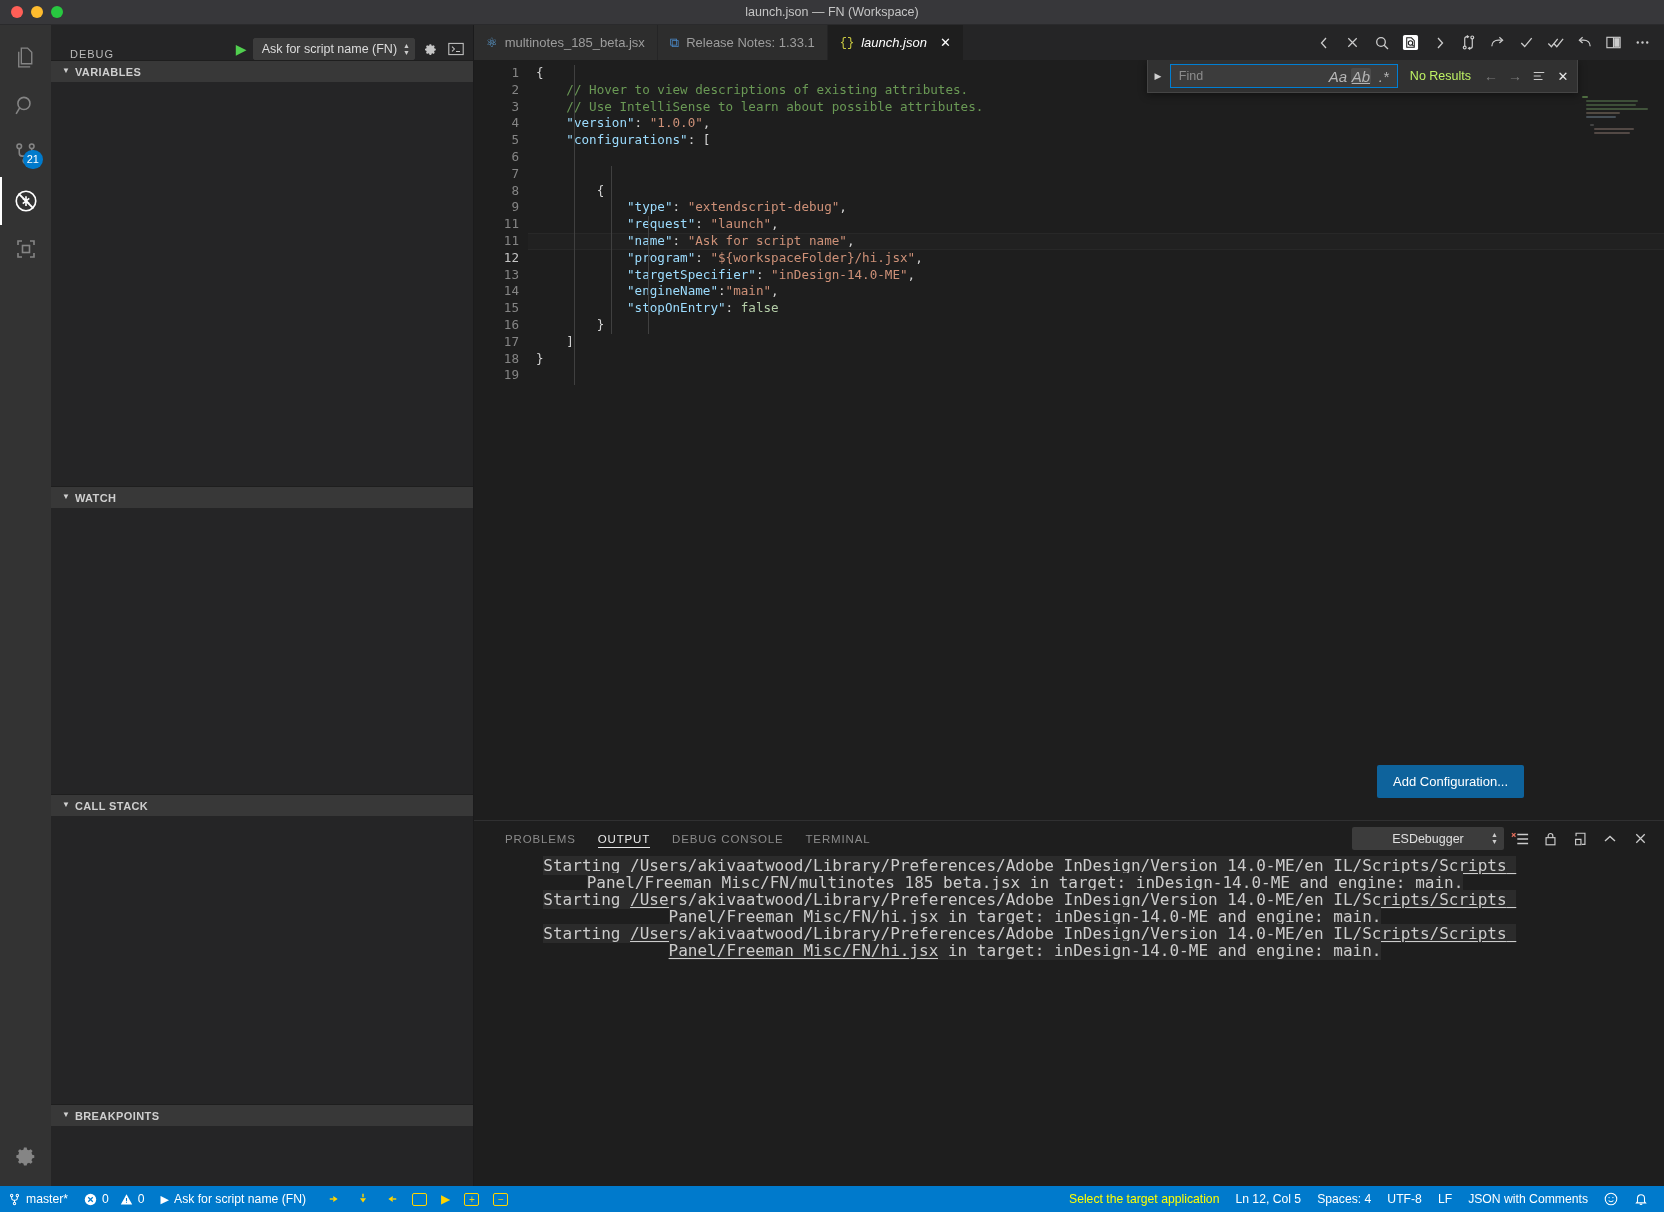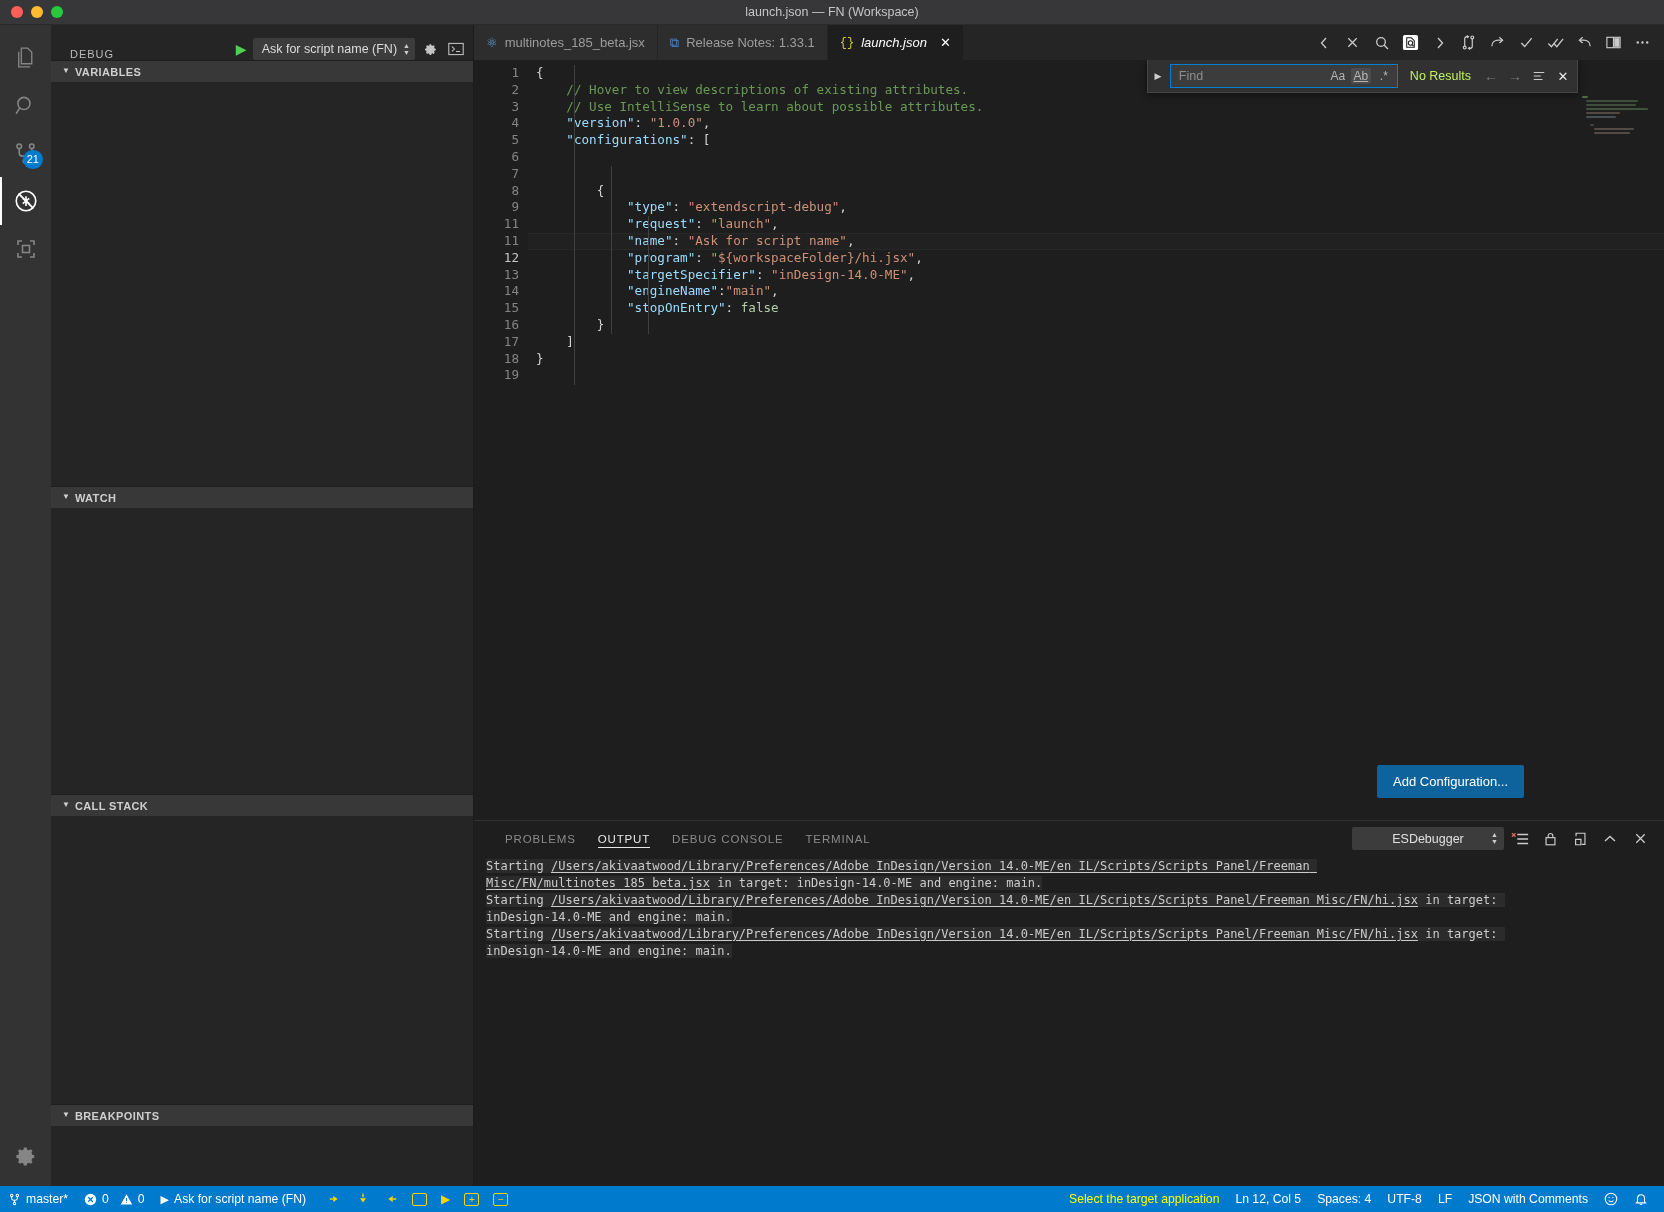--- a/index.html
+++ b/index.html
@@ -135,21 +135,21 @@
     display: flex; align-items: center; padding: 0 3px 0 8px; gap: 3px;
   }
   .find-input-box input {
     flex: 1; background: transparent; border: none; outline: none;
     color: #cccccc; font-size: 12.5px; font-family: "Liberation Sans", sans-serif;
     min-width: 0;
   }
   .find-input-box input::placeholder { color: #8d8d8d; }
   .fi-opt {
     width: 20px; height: 16px; display: flex; align-items: center; justify-content: center;
-    color: #b5b5b5; font-size: 12px; border-radius: 2px;
+    color: #b5b5b5; font-size: 15px; border-radius: 2px; font-style: italic;
   }
   .fi-opt.on { background: #4b4b4b; }
   .find-status { font-size: 12.5px; color: #bef264; padding: 0 6px 0 8px; white-space: nowrap; }
   .find-nav { width: 20px; height: 20px; display: flex; align-items: center; justify-content: center; color: #7a7a7a; font-size: 14px; }
   .find-nav.enabled { color: #cccccc; }
   .find-close { width: 20px; height: 20px; display: flex; align-items: center; justify-content: center; color: #e8e8e8; font-size: 13px; }
 
   
   .minimap { position: absolute; top: 36px; right: 2px; width: 84px; height: 50px; opacity: .65; }
   .mm-line { height: 2px; margin-bottom: 2px; border-radius: 1px; }
@@ -174,23 +174,23 @@
   .out-select {
     background: #3c3c3c; color: #e0e0e0; font-size: 12.5px; height: 23px; width: 152px;
     display: flex; align-items: center; justify-content: center; position: relative; border-radius: 2px;
   }
   .out-select .sel-caret { position: absolute; right: 6px; }
   .pa-btn { width: 28px; height: 28px; display: flex; align-items: center; justify-content: center; color: #cccccc; }
 
   .panel-body { flex: 1; overflow: hidden; padding: 2px 0 0 0; position: relative; }
   .out-line {
     font-family: "DejaVu Sans Mono", "Liberation Mono", monospace;
-    font-size: 12px; line-height: 16.9px; color: #cccccc;
+    font-size: 16px; line-height: 16.9px; color: #cccccc;
     padding-left: 6px; white-space: pre-wrap; word-break: break-word;
-    max-width: 1060px; margin-left: 0;
+    max-width: 1060px; margin-left: 12px; text-align: center;
   }
   .out-wrap { padding-left: 6px; }
   .out-seg { background: #2b2b2b; }
   .out-path { text-decoration: underline; text-underline-offset: 2px; }
 
   
   .statusbar {
     height: 26px; background: #007acc; flex: none; display: flex; align-items: center;
     color: #ffffff; font-size: 12.2px; padding: 0 8px 0 0;
   }

